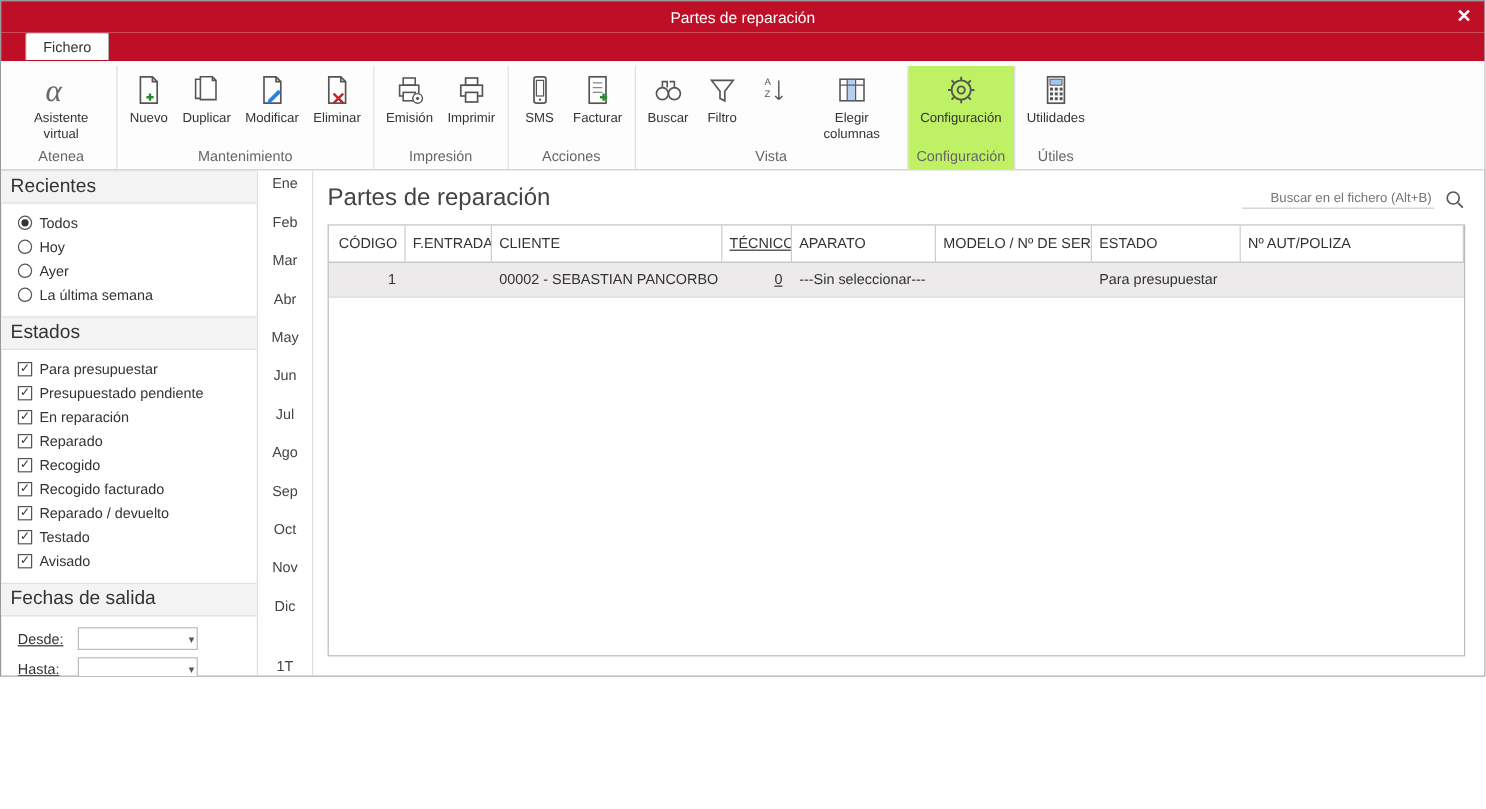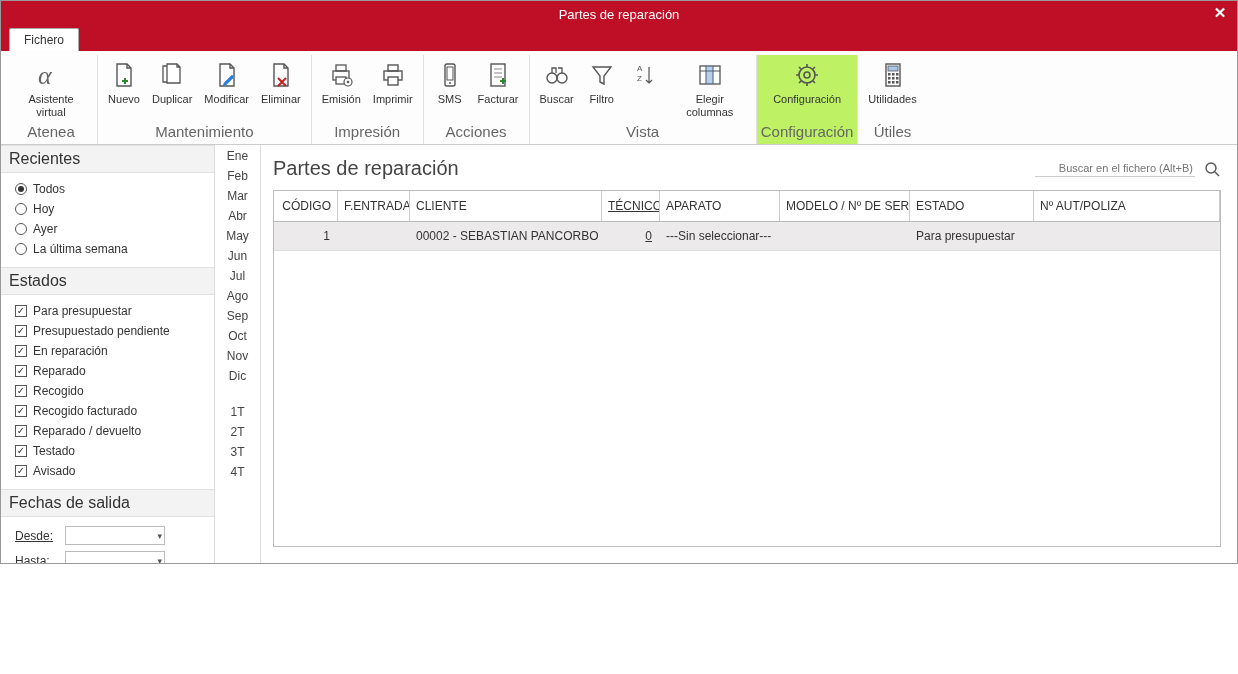--- a/index.html
+++ b/index.html
@@ -38,22 +38,22 @@
     height: 20px;
     display: flex;
     align-items: center;
     justify-content: center;
     cursor: pointer;
   }
   .tabstrip {
     background: #be0f26;
     height: 24px;
     display: flex;
-    align-items: center;
-    padding-left: 8px;
+    align-items: flex-start;
+    padding-left: 20px;
   }
   .tabstrip .tab {
     background: #fff;
     border: 1px solid #aaa;
     border-bottom: none;
     padding: 4px 14px;
     font-size: 12px;
     color: #333;
     border-top-left-radius: 2px;
     border-top-right-radius: 2px;
@@ -98,21 +98,21 @@
   .ribbon-btn .lbl {
     font-size: 11px;
     color: #333;
     max-width: 72px;
     min-height: 26px;
     display: flex;
     align-items: flex-start;
     justify-content: center;
   }
   .ribbon-group-label {
-    font-size: 15px;
+    font-size: 12px;
     color: #666;
     margin-top: 2px;
     padding-bottom: 2px;
     width: 100%;
     text-align: center;
   }
   .body {
     display: flex;
     flex: 1;
     overflow: hidden;
@@ -200,21 +200,21 @@
     font-size: 12px;
     cursor: pointer;
   }
   .month-strip {
     width: 46px;
     border-right: 1px solid #ddd;
     display: flex;
     flex-direction: column;
     align-items: center;
     padding-top: 4px;
-    gap: 6px;
+    gap: 18px;
     font-size: 12px;
     color: #444;
   }
   .month-strip .gap { height: 10px; }
   .month-strip span { cursor: pointer; }
   .main {
     flex: 1;
     display: flex;
     flex-direction: column;
     padding: 12px 16px 16px 12px;

